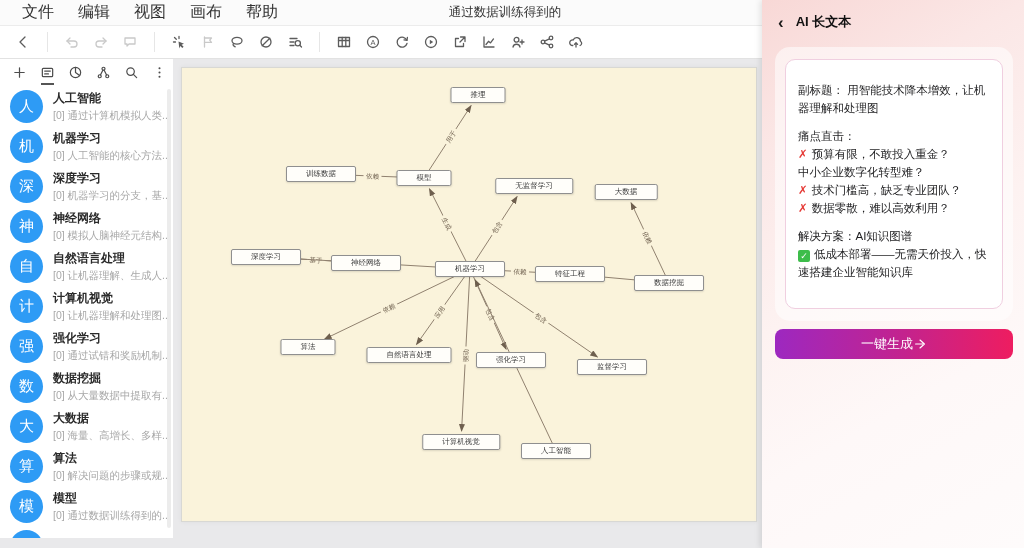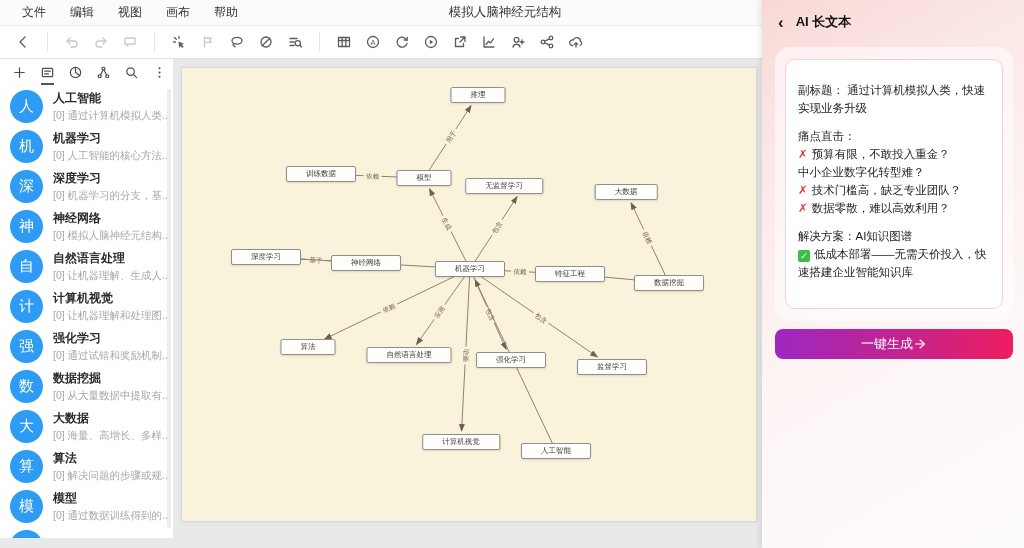--- a/index.html
+++ b/index.html
@@ -4,21 +4,21 @@
 <style>
   * { margin:0; padding:0; box-sizing:border-box; }
   html,body { width:1024px; height:548px; overflow:hidden; }
   body { font-family:"Liberation Sans","DejaVu Sans",sans-serif; background:#e9e9eb; position:relative; }
   .app { position:absolute; inset:0; }
 
   
   .left-region { position:absolute; left:0; top:0; width:762px; height:548px; display:flex; flex-direction:column; }
 
   .menubar { height:26px; background:#fbfbfb; border-bottom:1px solid #ececec; display:flex; align-items:center; padding-left:10px; position:relative; flex:none; }
-  .menu-item { font-size:12px; color:#333; padding:0 12px; cursor:default; }
+  .menu-item { font-size:16px; color:#333; padding:0 12px; cursor:default; }
   .menu-title { position:absolute; left:505px; transform:translateX(-50%); font-size:12.5px; color:#333; white-space:nowrap; }
 
   .toolbar { height:33px; background:#ffffff; border-bottom:1px solid #e2e2e2; display:flex; align-items:center; padding-left:14px; gap:11px; flex:none; }
   .ticon { width:18px; height:18px; display:flex; align-items:center; justify-content:center; }
   .ticon svg { stroke:#5c5c5c; fill:none; stroke-width:1.3; stroke-linecap:round; stroke-linejoin:round; }
   .ticon.dis svg { stroke:#c9c9c9; }
   .ticon svg .fillpart { fill:#5c5c5c; stroke:none; }
   .tsep { width:1px; height:20px; background:#e6e6e6; margin:0 4px; }
 
   .body { flex:1; display:flex; background:#e9e9eb; min-height:0; }
@@ -73,21 +73,21 @@
   <div class="left-region">
 
     <div class="menubar">
       <div style="display:flex;">
           <span class="menu-item">文件</span>
           <span class="menu-item">编辑</span>
           <span class="menu-item">视图</span>
           <span class="menu-item">画布</span>
           <span class="menu-item">帮助</span>
         </div>
-      <div class="menu-title">模拟人脑神经元结构</div>
+      <div class="menu-title">通过数据训练得到的</div>
     </div>
 
     <div class="toolbar">
       <span class="ticon">
           <svg width="16" height="16" viewBox="0 0 16 16">
             <path d="M10 3 L5 8 L10 13"></path>
           </svg>
         </span>
       <span class="tsep"></span>
       <span class="ticon dis">
@@ -402,21 +402,21 @@
               </g>
               <line x1="374" y1="383" x2="293.10721117144215" y2="211.80828410700548" stroke="#90816f" stroke-width="1" marker-end="url(#arrow)"></line>
               <g transform="translate(331,292) rotate(64.70797884297873)">
                 <rect x="-9" y="-5" width="18" height="10" class="elabel-bg"></rect>
                 <text text-anchor="middle" y="2.5" class="elabel">包含</text>
               </g>
             </svg>
         <div class="gnode" style="left: 296px; top: 27px;">推理</div>
             <div class="gnode" style="left: 139px; top: 106px;">训练数据</div>
             <div class="gnode" style="left: 242px; top: 110px;">模型</div>
-            <div class="gnode" style="left: 322px; top: 118px;">无监督学习</div>
+            <div class="gnode" style="left: 352px; top: 118px;">无监督学习</div>
             <div class="gnode" style="left: 444px; top: 124px;">大数据</div>
             <div class="gnode" style="left: 84px; top: 189px;">深度学习</div>
             <div class="gnode" style="left: 184px; top: 195px;">神经网络</div>
             <div class="gnode" style="left: 288px; top: 201px;">机器学习</div>
             <div class="gnode" style="left: 388px; top: 206px;">特征工程</div>
             <div class="gnode" style="left: 487px; top: 215px;">数据挖掘</div>
             <div class="gnode" style="left: 126px; top: 279px;">算法</div>
             <div class="gnode" style="left: 227px; top: 287px;">自然语言处理</div>
             <div class="gnode" style="left: 329px; top: 292px;">强化学习</div>
             <div class="gnode" style="left: 430px; top: 299px;">监督学习</div>
@@ -429,21 +429,21 @@
   </div>
 
   <div class="panel">
     <div class="panel-header">
       <span class="back-chevron">‹</span>
       <span class="panel-title">AI 长文本</span>
     </div>
     <div class="ai-card">
       <div class="ai-text-box">
           <div class="pline blank"></div>
-          <div class="pline">副标题： 通过计算机模拟人类，快速实现业务升级</div>
+          <div class="pline">副标题： 用智能技术降本增效，让机器理解和处理图</div>
           <div class="pline blank"></div>
           <div class="pline">痛点直击：</div>
           <div class="pline"><span class="mark-cross">✗</span>预算有限，不敢投入重金？</div>
           <div class="pline">中小企业数字化转型难？</div>
           <div class="pline"><span class="mark-cross">✗</span>技术门槛高，缺乏专业团队？</div>
           <div class="pline"><span class="mark-cross">✗</span>数据零散，难以高效利用？</div>
           <div class="pline blank"></div>
           <div class="pline">解决方案：AI知识图谱</div>
           <div class="pline"><span class="mark-check">✓</span>低成本部署——无需天价投入，快速搭建企业智能知识库</div>
         </div>

